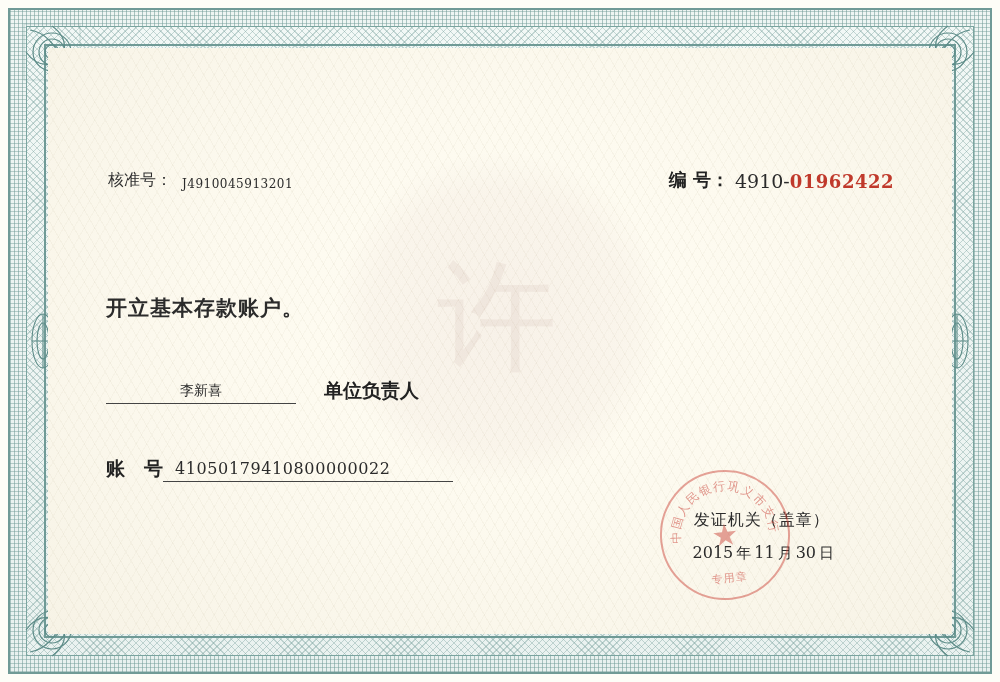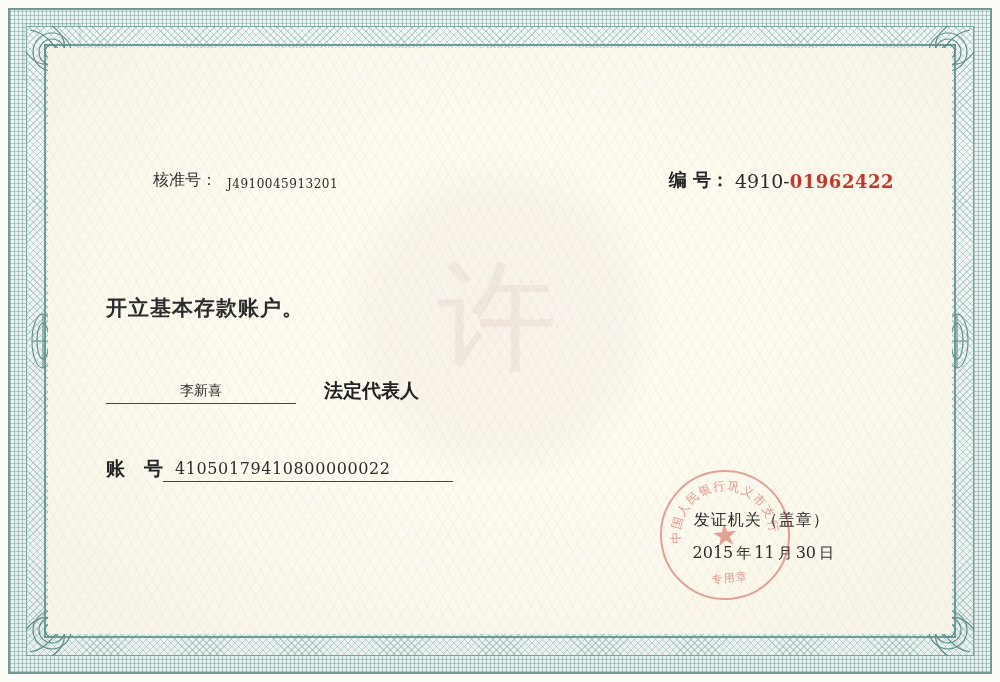--- a/index.html
+++ b/index.html
@@ -124,21 +124,21 @@
     text-align: center;
     font-family: "DejaVu Serif", serif;
     font-weight: bold;
     font-size: 56px;
     letter-spacing: 12px;
     color: #3a3a3a;
     text-shadow: 1px 1px 0 rgba(120,120,120,.35);
   }
 
   .row { position: absolute; display: flex; align-items: flex-end; }
-  .lbl { font-family: "DejaVu Sans", sans-serif; font-size: 16px; color: #2f2f2f; white-space: nowrap; margin-left: 45px; }
+  .lbl { font-family: "DejaVu Sans", sans-serif; font-size: 16px; color: #2f2f2f; white-space: nowrap; }
   .lbl-b { font-family: "DejaVu Sans", sans-serif; font-weight: bold; font-size: 19px; color: #222; white-space: nowrap; }
   .val { font-family: "DejaVu Serif", serif; font-size: 12px; color: #2b2b2b; white-space: nowrap; }
   .red { color: #c0392b; font-family: "DejaVu Serif", serif; font-weight: bold; font-size: 18px; letter-spacing: .5px; }
 
   
   .r-approval { left: 60px; top: 122px; }
   .r-approval .val { margin-left: 10px; letter-spacing: .5px; }
 
   .r-serial { right: 58px; top: 120px; }
   .r-serial .lbl-b { font-size: 18px; }
@@ -313,21 +313,21 @@
         <span class="red">01962422</span>
       </div>
 
 
       <div class="row r-body2">
         <span class="txt">开立基本存款账户。</span>
       </div>
 
       <div class="row r-rep">
         <span class="underline-field fld">李新喜</span>
-        <span class="lbl-b bank-lbl">法定代表人</span>
+        <span class="lbl-b bank-lbl">单位负责人</span>
       </div>
 
       <div class="row r-acct">
         <span class="lbl-b">账　号</span>
         <span class="underline-field fld">41050179410800000022</span>
       </div>
 
       <div class="issuer">
         <div class="auth">发证机关（盖章）</div>
         <div class="date">

